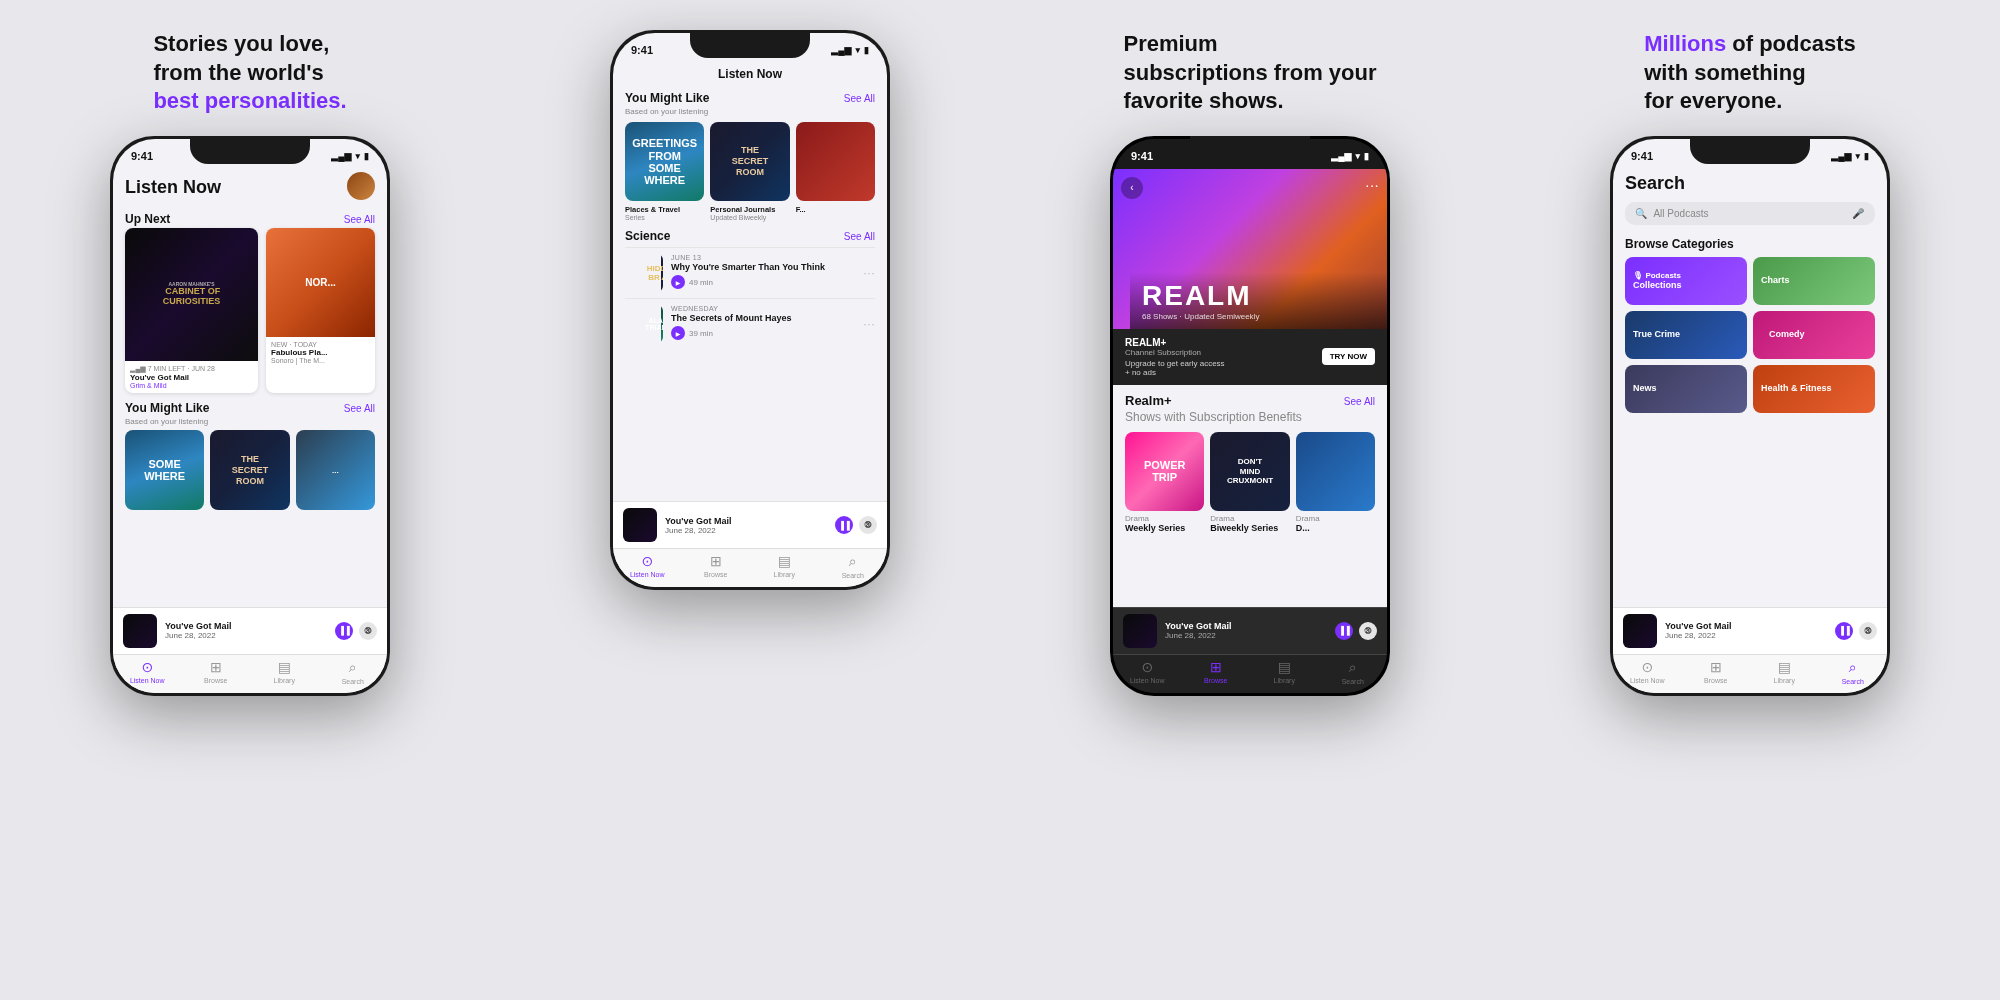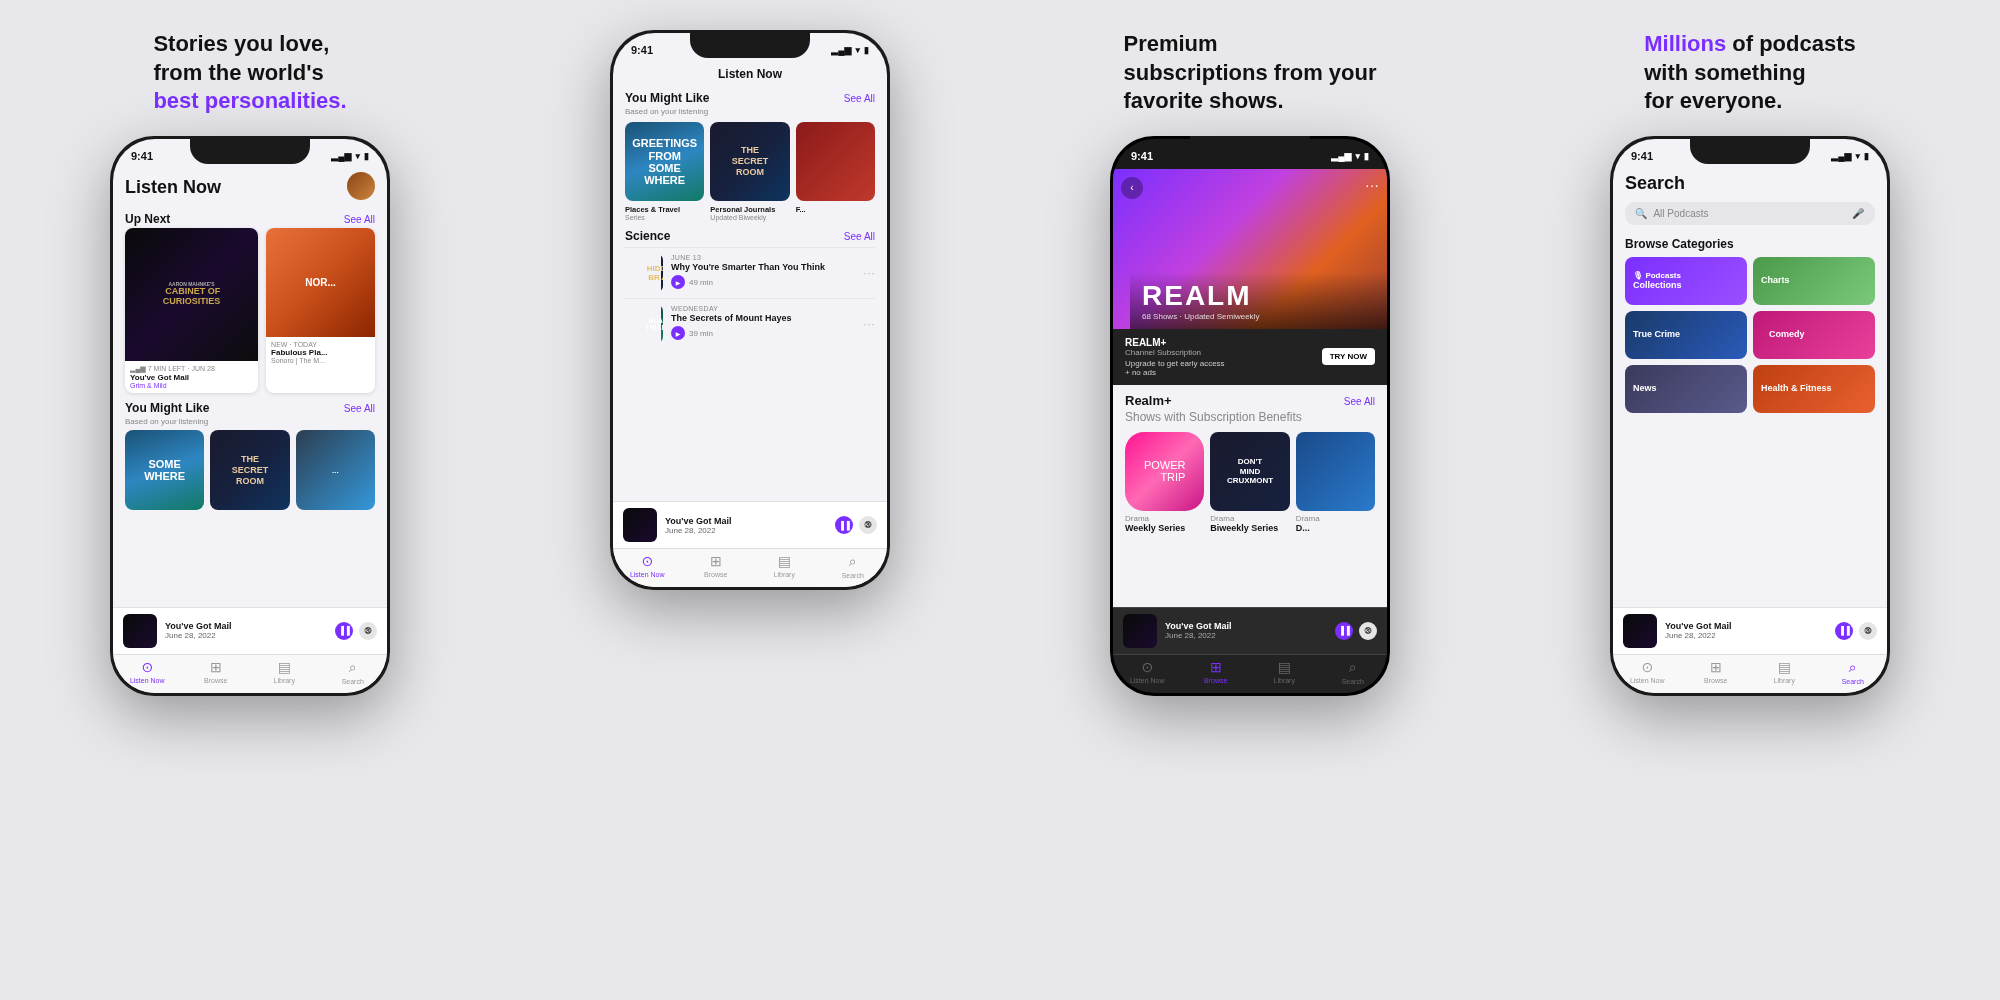--- a/index.html
+++ b/index.html
@@ -279,23 +279,22 @@
     .realm-shows { display: flex; gap: 6px; }
     .realm-show-card { flex: 1; }
     .realm-show-art { width: 100%; aspect-ratio: 1; border-radius: 8px; overflow: hidden; margin-bottom: 3px; }
     .realm-show-label { font-size: 8px; color: #888; }
     .realm-show-name { font-size: 9px; font-weight: 600; color: #111; }
 
     .power-trip-art {
       width: 100%; height: 100%;
       background: linear-gradient(135deg, #ff1493, #ff69b4, #c71585);
       display: flex; align-items: center; justify-content: center;
-      font-size: 11px; font-weight: 400; color: white; text-align: right;
+      font-size: 11px; font-weight: 700; color: white; text-align: center;
       line-height: 1.1;
-      border-radius: 19px;
     }
     .dont-mind-art {
       width: 100%; height: 100%;
       background: linear-gradient(135deg, #1a1a2e, #16213e);
       display: flex; align-items: center; justify-content: center;
       font-size: 8px; font-weight: 900; color: white; text-align: center;
       line-height: 1.2;
     }
 
     .p3-status-bar { color: white !important; }

